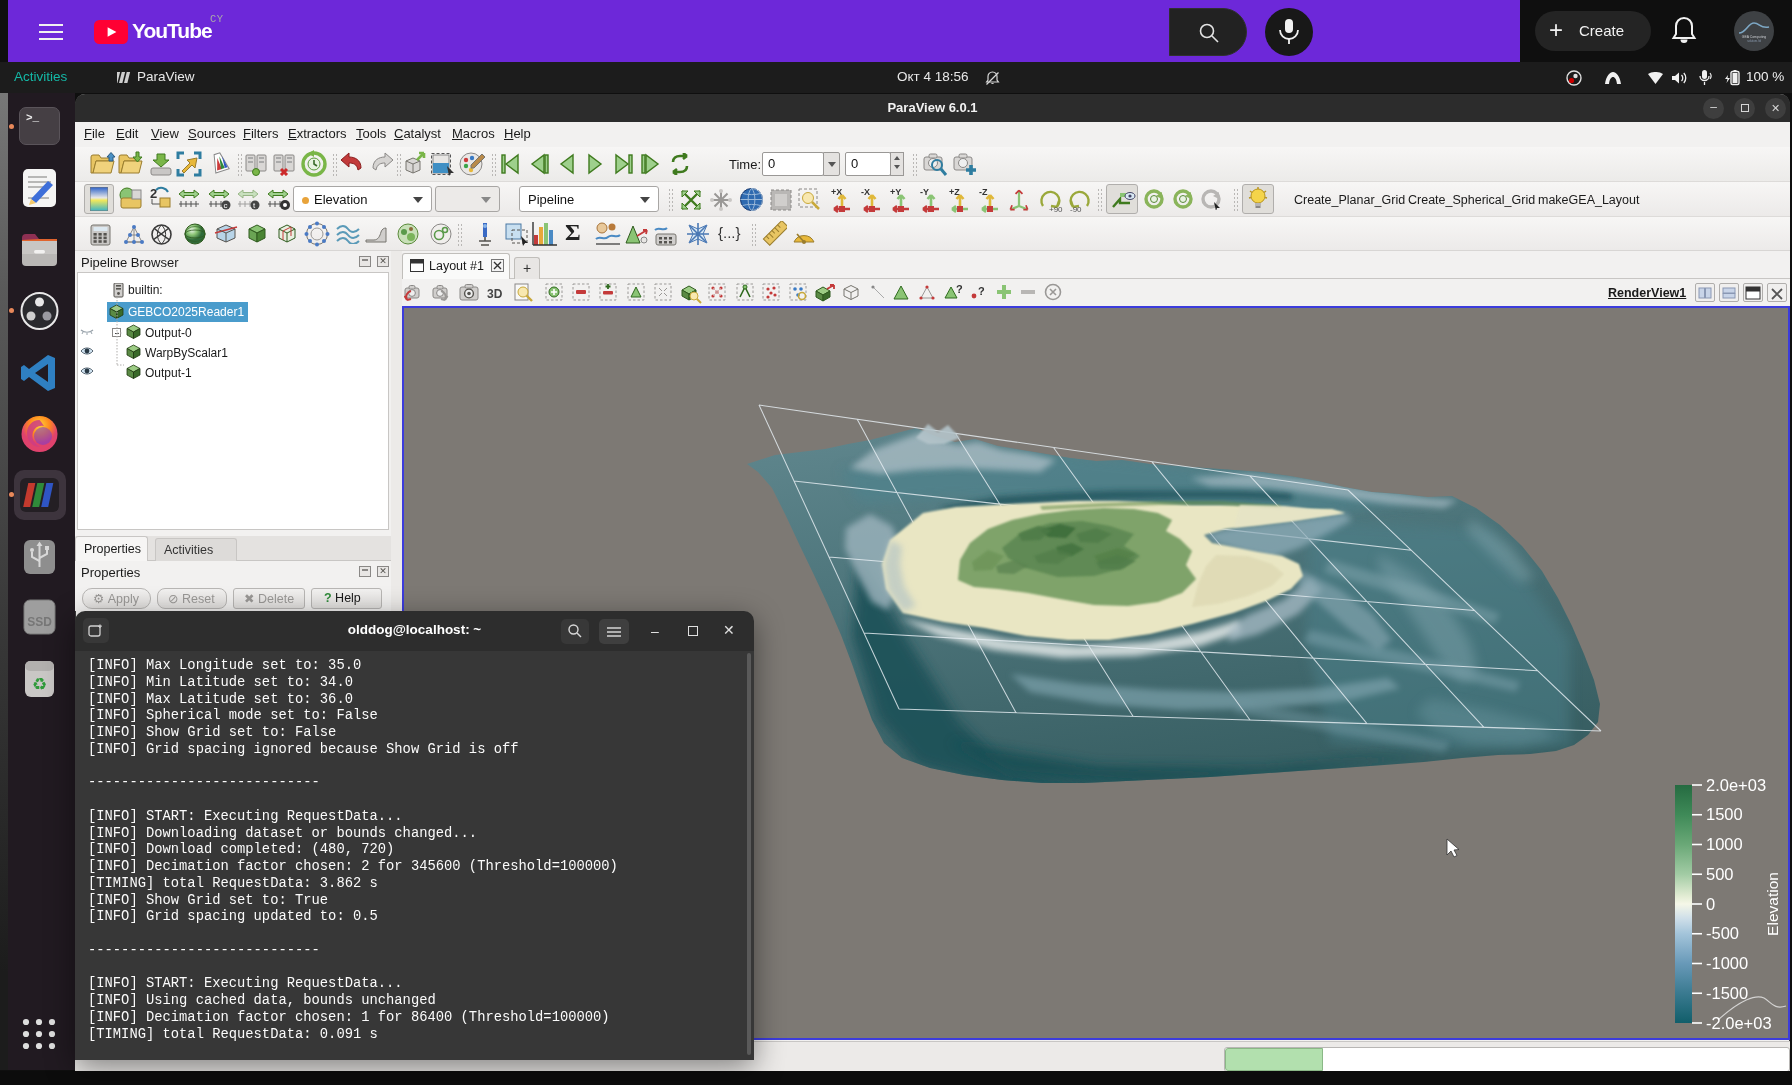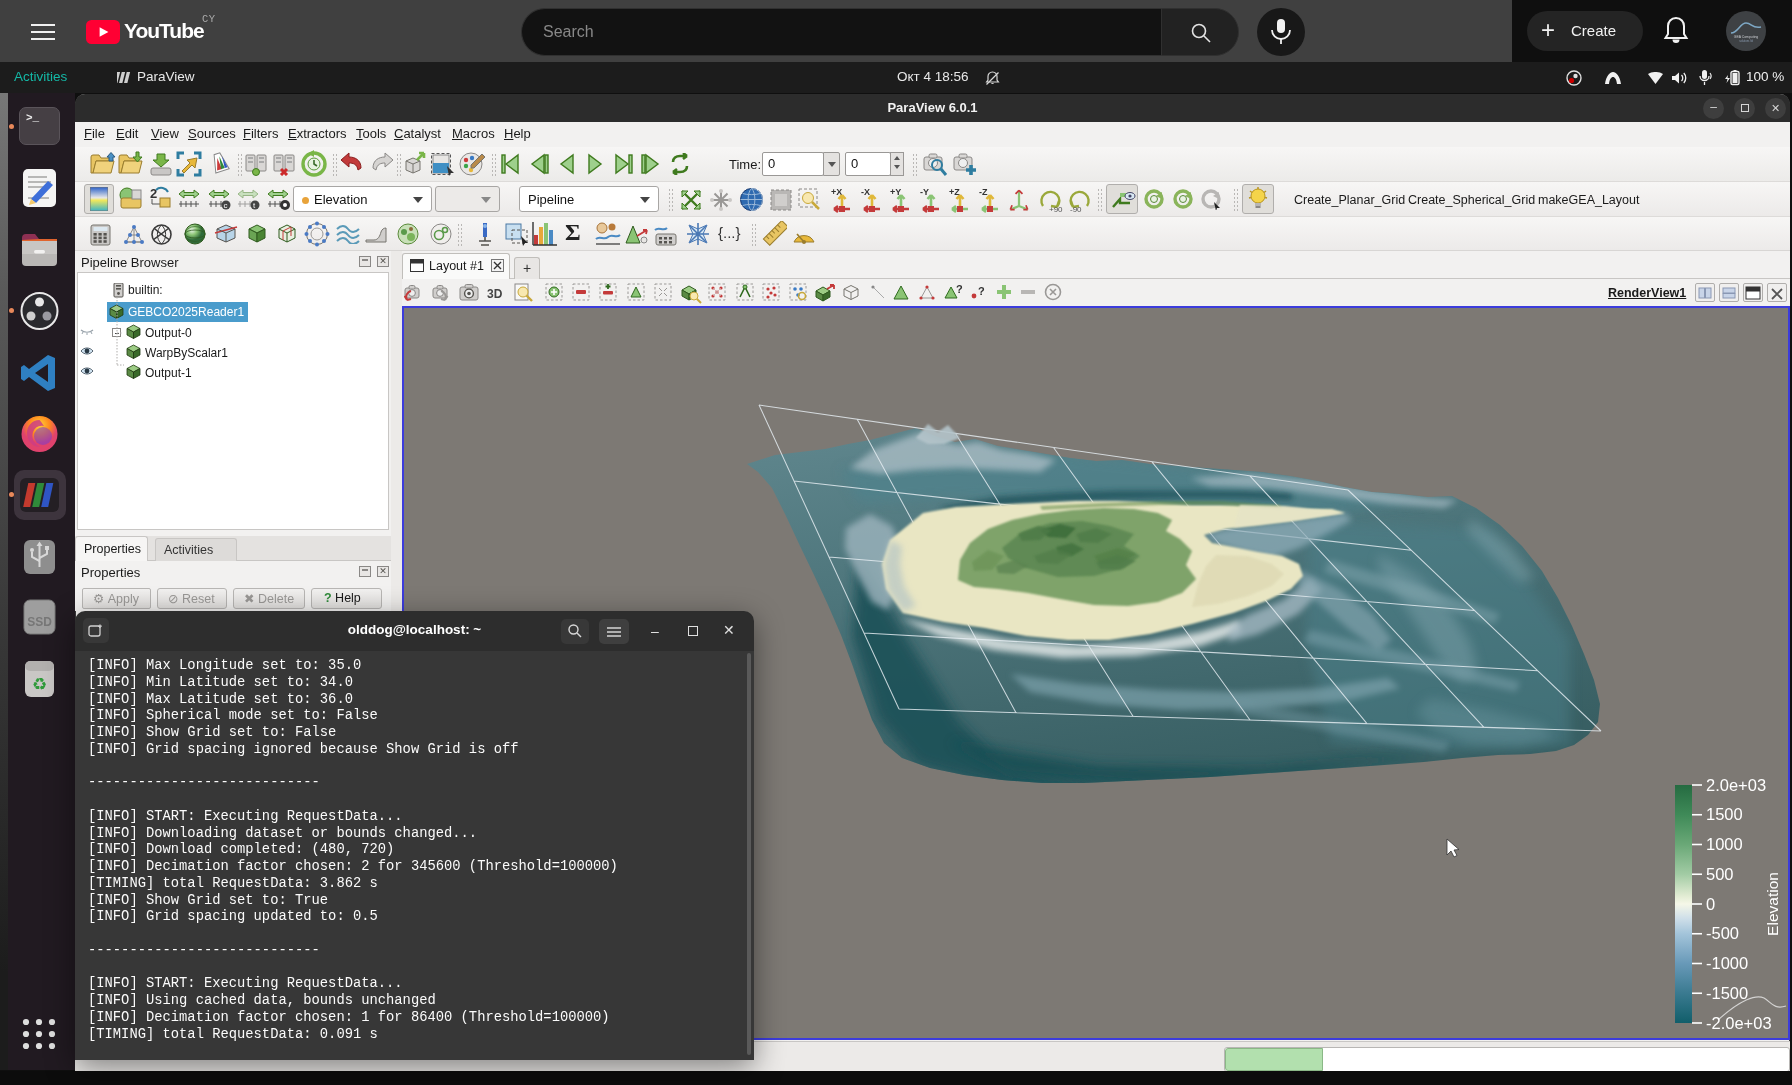--- a/index.html
+++ b/index.html
@@ -2,37 +2,34 @@
 <html><head><meta charset="utf-8"><title>view</title><style>
 *{margin:0;padding:0;box-sizing:border-box;}
 html,body{width:1792px;height:1085px;overflow:hidden;background:#0f0f0f;font-family:"Liberation Sans",sans-serif;}
 .abs{position:absolute;}
 #stage{position:relative;width:1792px;height:1085px;}
 .tbtxt{font-size:12px;color:#1a1a1a;}
 .sep{width:6px;height:22px;background-image:radial-gradient(circle,#b9b7b5 1px,transparent 1px);background-size:3px 4px;}
 </style></head><body>
 <div id="stage">
 
-<div class="abs" style="left:0;top:0;width:1512px;height:62px;background:#404040;">
+<div class="abs" style="left:8px;top:0;width:1512px;height:62px;background:#6d28d9;">
  <svg class="abs" style="left:31px;top:23px;" width="24" height="18" viewBox="0 0 24 18">
   <g stroke="#f1f1f1" stroke-width="2">
           <line x1="0" y1="2" x2="24" y2="2"></line>
           <line x1="0" y1="9" x2="24" y2="9"></line>
           <line x1="0" y1="16" x2="24" y2="16"></line>
         </g>
       </svg>
  <svg class="abs" style="left:86px;top:20px;" width="110" height="24" viewBox="0 0 110 24">
   <rect x="0" y="0" width="34" height="24" rx="5.5" fill="#ff0033"></rect>
   <path d="M13.6 7.2 L22.4 12 L13.6 16.8 Z" fill="#ffffff"></path>
  </svg>
  <div class="abs" style="left:124px;top:19px;font-size:21px;font-weight:bold;color:#fff;letter-spacing:-1px;">YouTube</div>
  <div class="abs" style="left:202px;top:13px;font-size:10.5px;color:#aaaaaa;letter-spacing:0.5px;font-family:Liberation Mono, monospace;">CY</div>
- <div class="abs" style="left:521px;top:8px;width:640px;height:48px;background:#121212;border:1px solid #303030;border-right:none;border-radius:24px 0 0 24px;">
-   <div class="abs" style="left:21px;top:14px;font-size:16px;color:#888888;">Search</div>
-      </div>
  <div class="abs" style="left:1161px;top:8px;width:78px;height:48px;background:#222222;border:1px solid #303030;border-left:1px solid #303030;border-radius:0 24px 24px 0;">
    <svg class="abs" style="left:28px;top:13px;" width="22" height="22" viewBox="0 0 22 22">
           <circle cx="9" cy="9" r="6.5" fill="none" stroke="#e3e3e3" stroke-width="1.6"></circle>
           <line x1="14" y1="14" x2="20" y2="20" stroke="#e3e3e3" stroke-width="1.6"></line>
         </svg>
       </div>
  <div class="abs" style="left:1257px;top:8px;width:48px;height:48px;border-radius:50%;background:#181818;">
    <svg class="abs" style="left:13px;top:11px;" width="22" height="26" viewBox="0 0 22 26">
           <rect x="7" y="0" width="8" height="14" rx="4" fill="#f1f1f1"></rect>
           <path d="M2 11 a9 9 0 0 0 18 0" fill="none" stroke="#f1f1f1" stroke-width="1.8"></path>
@@ -811,24 +808,24 @@
       <div class="abs" style="left:80px;top:2px;width:82px;height:23px;background:#dddbd9;border:1px solid #c8c6c4;border-bottom:none;border-radius:3px 3px 0 0;">
         <div style="margin:4px 0 0 8px;font-size:12.5px;color:#333;">Activities</div>
       </div>
     </div>
     <div class="abs" style="left:75px;top:561px;width:316px;height:50px;background:#f2f1f0;">
       <div class="abs" style="left:6px;top:4px;font-size:13px;color:#1a1a1a;">Properties</div>
       <div class="abs" style="left:284px;top:5px;width:12px;height:11px;border:1px solid #8a8886;background:#e8e6e4;">
         <div style="margin:2px;height:2px;background:#8a8886;"></div>
       </div>
       <div class="abs" style="left:302px;top:5px;width:12px;height:11px;border:1px solid #8a8886;background:#e8e6e4;color:#55534f;font-size:9px;line-height:9px;text-align:center;">✕</div>
-      <div class="abs" style="left:7px;top:27px;width:69px;height:21px;background:linear-gradient(#f2f1f0,#e2e0de);border:1px solid #b8b6b4;border-radius:2px;">
+      <div class="abs" style="left:7px;top:27px;width:69px;height:21px;background:linear-gradient(#f2f1f0,#e2e0de);border:1px solid #b8b6b4;border-radius:10px;">
         <div style="margin:2px 0 0 10px;font-size:12.5px;color:#9a9896;">⚙&nbsp;Apply</div>
       </div>
-      <div class="abs" style="left:82px;top:27px;width:70px;height:21px;background:linear-gradient(#f2f1f0,#e2e0de);border:1px solid #b8b6b4;border-radius:3px;">
+      <div class="abs" style="left:82px;top:27px;width:70px;height:21px;background:linear-gradient(#f2f1f0,#e2e0de);border:1px solid #b8b6b4;border-radius:8px;">
         <div style="margin:2px 0 0 10px;font-size:12.5px;color:#9a9896;">⊘&nbsp;Reset</div>
       </div>
       <div class="abs" style="left:158px;top:27px;width:72px;height:21px;background:linear-gradient(#f2f1f0,#e2e0de);border:1px solid #b8b6b4;border-radius:3px;">
         <div style="margin:2px 0 0 10px;font-size:12.5px;color:#9a9896;">✖&nbsp;Delete</div>
       </div>
       <div class="abs" style="left:236px;top:27px;width:71px;height:21px;background:linear-gradient(#f2f1f0,#e2e0de);border:1px solid #b8b6b4;border-radius:3px;">
         <div style="margin:2px 0 0 12px;font-size:12.5px;color:#1a1a1a;"><span style="color:#2f8a3a;font-weight:bold;">?</span>&nbsp;Help</div>
       </div>
     </div>
     <div class="abs" style="left:391px;top:251px;width:11px;height:790px;background:#eceae8;"></div>

